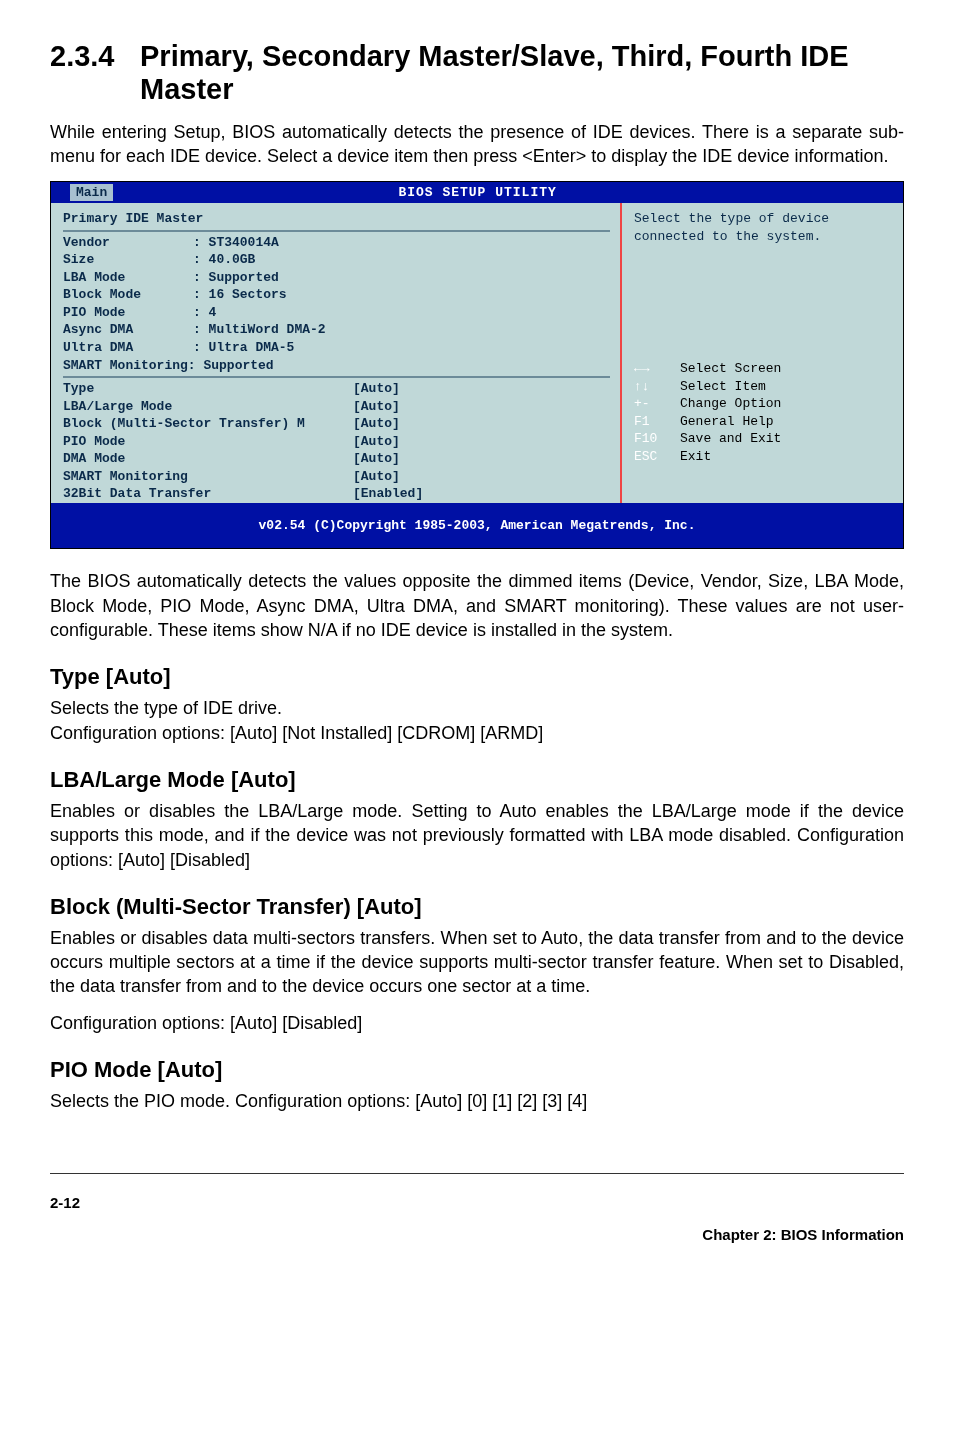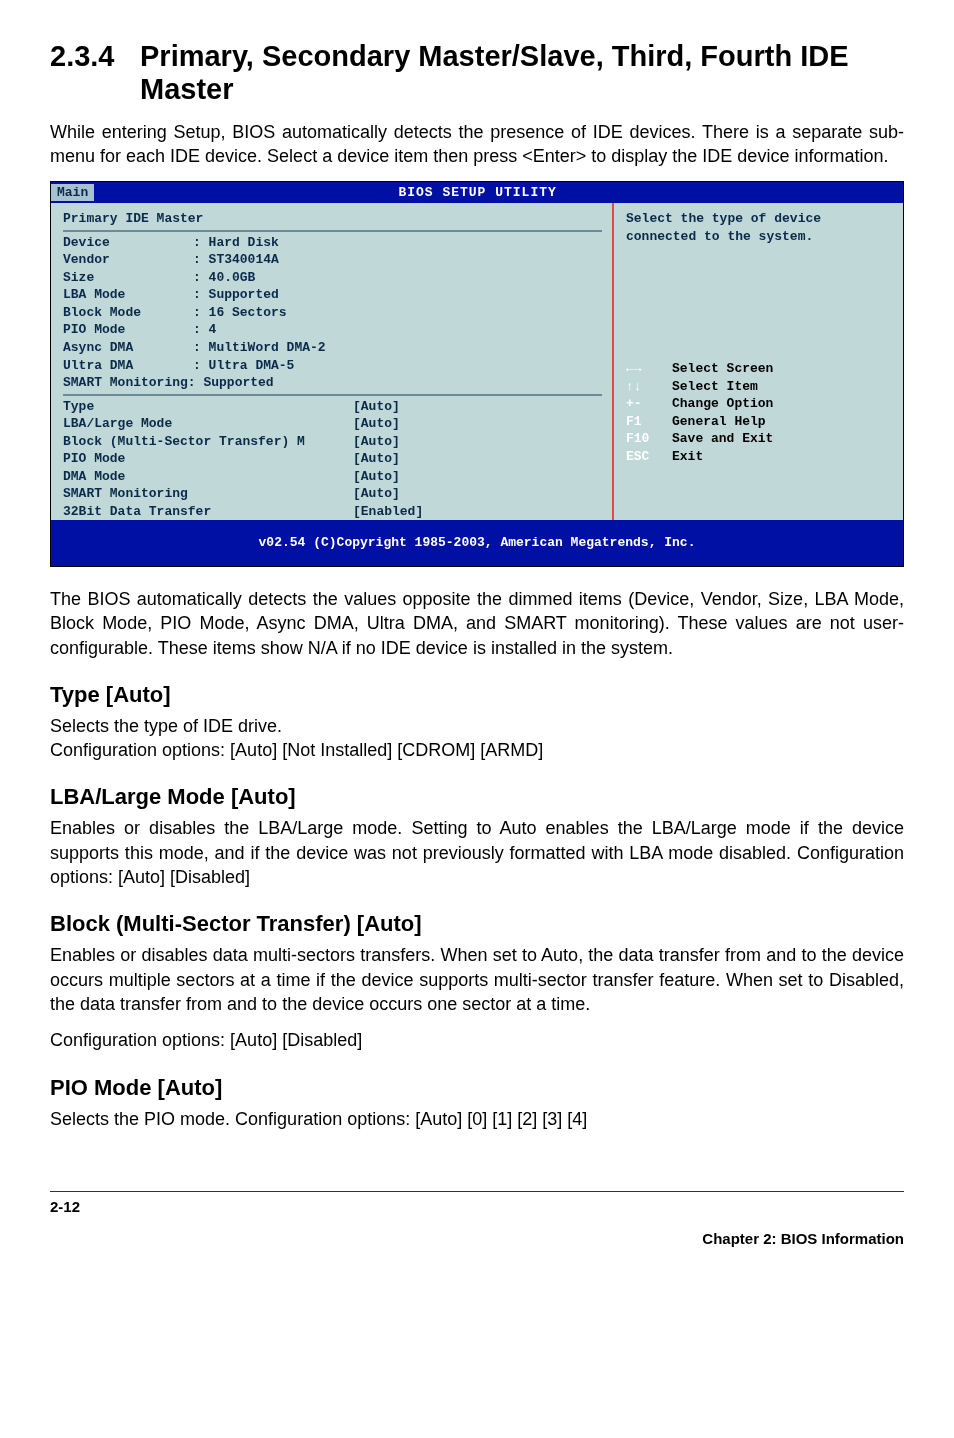--- a/index.html
+++ b/index.html
@@ -44,21 +44,21 @@
       background: #C0D8D8;
       font-family: "Courier New", monospace;
       font-size: 13px;
       line-height: 1.35;
       color: #0a2a4a;
       margin: 10px 0 20px 0;
     }
     .bios-title-bar {
       background: #0010A4;
       color: #fff;
-      padding: 2px 0;
+      padding: 2px 19px;
       display: flex;
       align-items: center;
       font-weight: bold;
     }
     .bios-tab {
       background: #A8C1D0;
       color: #0a2a4a;
       padding: 0 6px;
       margin-right: 12px;
       font-weight: bold;
@@ -74,22 +74,22 @@
     .bios-body {
       display: flex;
     }
     .bios-left {
       flex: 1;
       padding: 7px 10px 0 12px;
       border-right: 2px solid #ef4444;
     }
     .bios-right {
       width: 252px;
-      padding: 7px 25px 8px 12px;
-      font-weight: bold;
+      padding: 7px 17px 8px 12px;
+      font-weight: normal;
       border-radius: 13px;
     }
     .bios-left .header {
       font-weight: bold;
       margin-bottom: 2px;
     }
     .bios-divider {
       border-top: 2px solid #6c8b99;
       margin: 2px 0 2px 0;
     }
@@ -123,21 +123,21 @@
       font-weight: bold;
       text-align: center;
       padding: 14px 0;
       font-family: "Courier New", monospace;
       font-size: 13px;
     }
 
     .page-footer {
       border-top: 1px solid #333;
       margin-top: 60px;
-      padding-top: 6px;
+      padding-top: 20px;
       display: flex;
       justify-content: space-between;
       font-size: 15px;
     }
     .page-footer .left {
       font-weight: bold;
     }
     .page-footer .right {
       font-weight: bold;
       margin-top: 32px;
@@ -157,24 +157,20 @@
   <div class="bios-title-bar">
     <span class="bios-tab">Main</span>
     <span class="bios-title-center">BIOS SETUP UTILITY</span>
     <span style="width:54px"></span>
   </div>
   <div class="bios-body">
     <div class="bios-left">
       <div class="header">Primary IDE Master</div>
       <div class="bios-divider"></div>
       <div class="info-row">
-          <span class="info-label">Device</span>
-          <span>: Hard Disk</span>
-        </div>
-      <div class="info-row">
           <span class="info-label">Vendor</span>
           <span>: ST340014A</span>
         </div>
       <div class="info-row">
           <span class="info-label">Size</span>
           <span>: 40.0GB</span>
         </div>
       <div class="info-row">
           <span class="info-label">LBA Mode</span>
           <span>: Supported</span>

